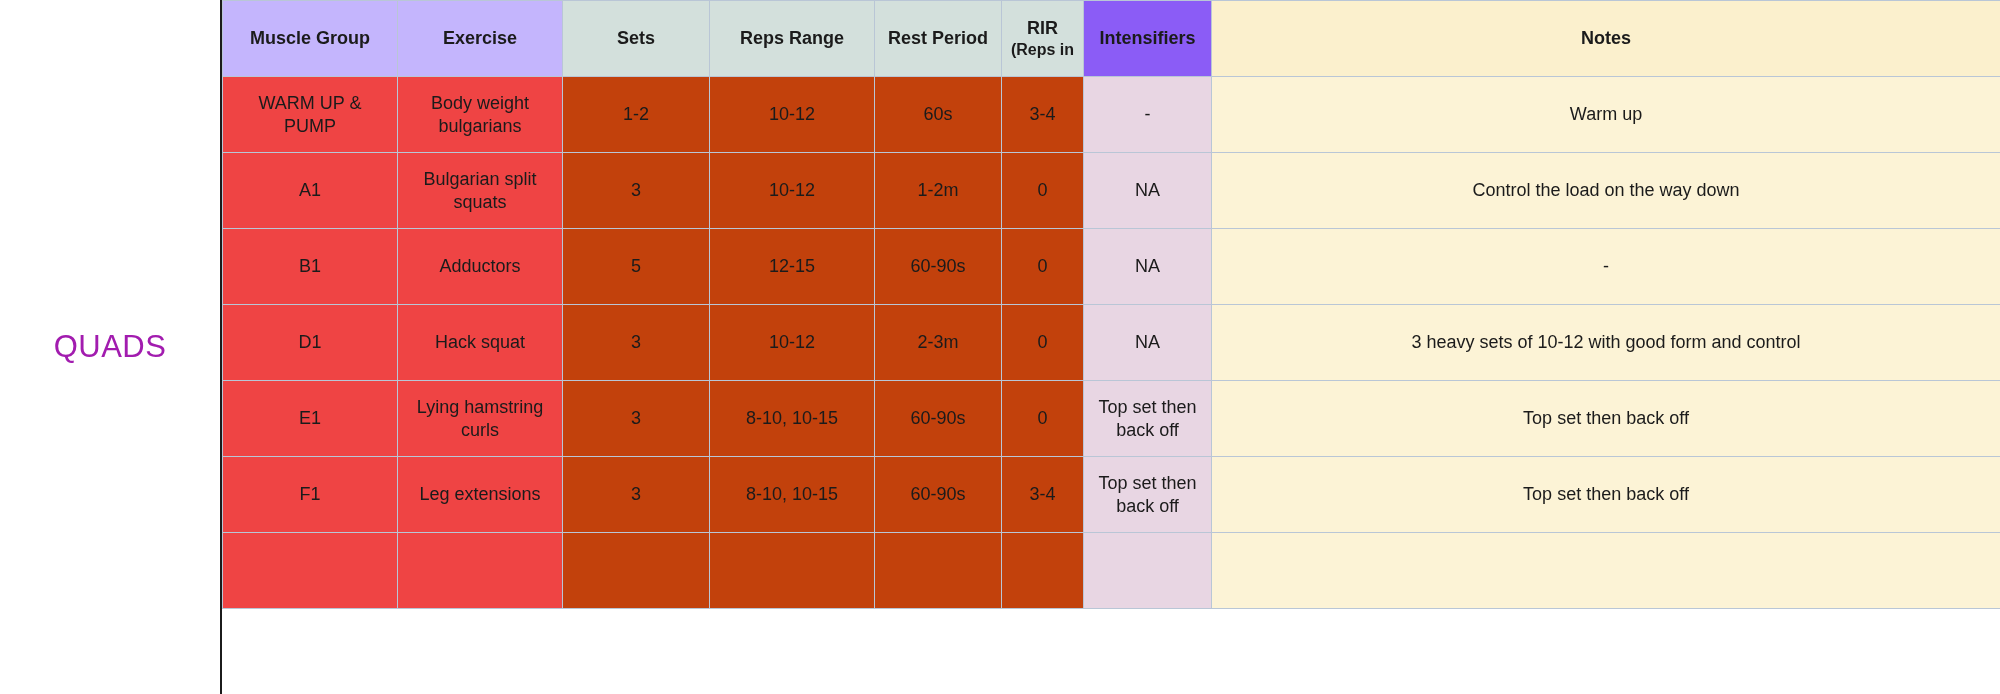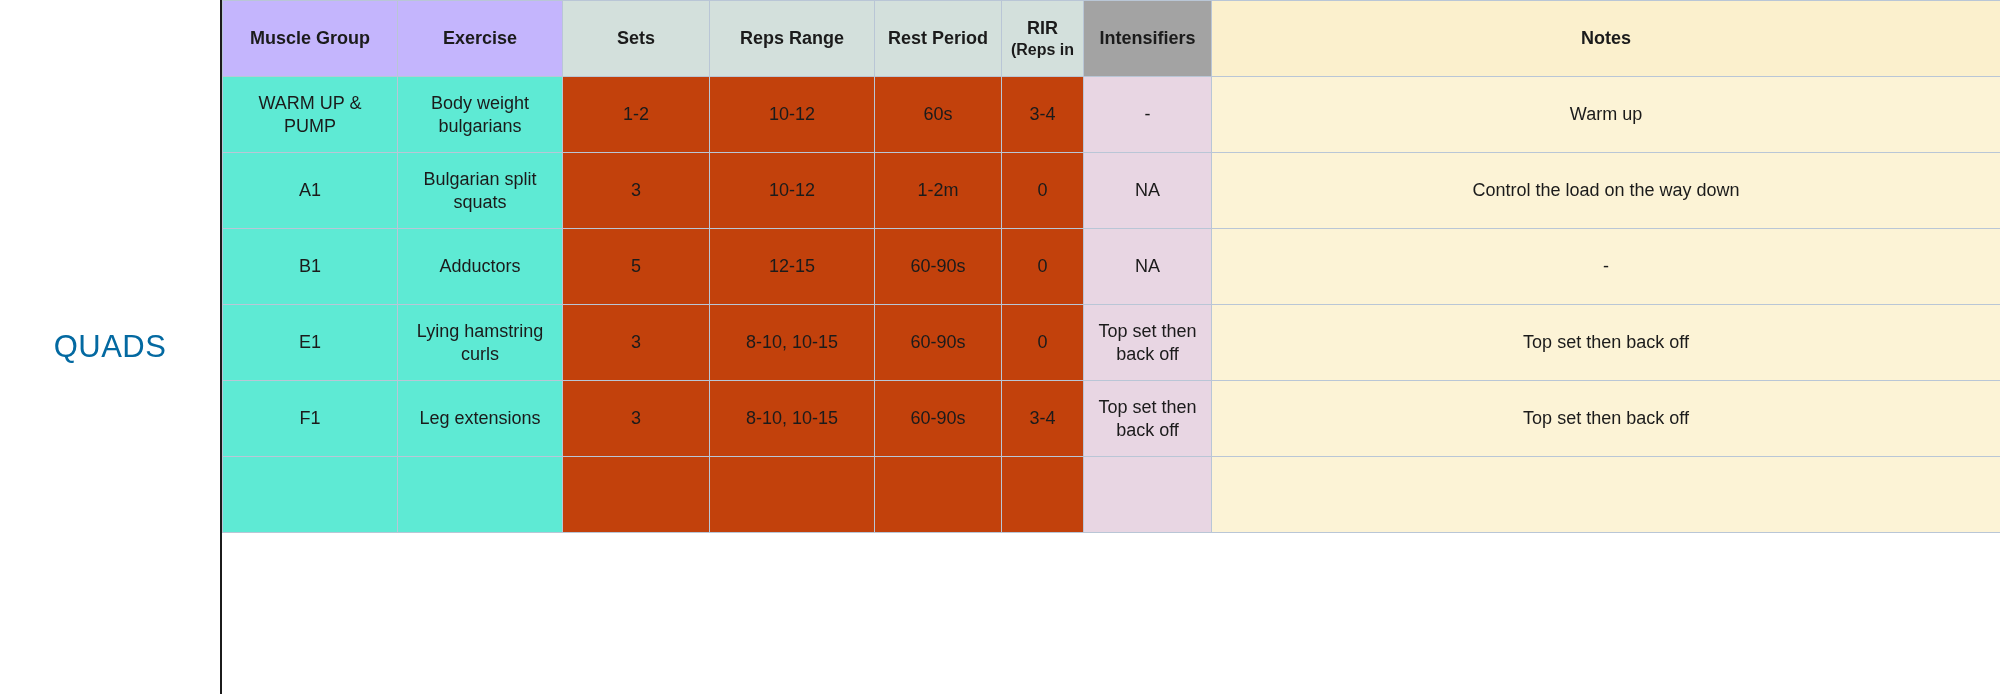--- a/index.html
+++ b/index.html
@@ -27,21 +27,21 @@
     display: flex;
     align-items: center;
     justify-content: center;
     background: #ffffff;
     border-right: 2px solid #1b1b1b;
     box-sizing: border-box;
   }
   .group-label {
     font-size: 31px;
     letter-spacing: 0.5px;
-    color: #0369a1;
+    color: #a21caf;
   }
   .table-wrap {
     flex: 1 1 auto;
     overflow: hidden;
   }
   table.plan {
     border-collapse: collapse;
     width: 1778px;
     table-layout: fixed;
   }
@@ -68,24 +68,24 @@
   col.c-sets     { width: 147px; }
   col.c-reps     { width: 165px; }
   col.c-rest     { width: 127px; }
   col.c-rir      { width: 82px; }
   col.c-intens   { width: 128px; }
   col.c-notes    { width: 789px; }
 
   
   .band-blue   { background: #c4b5fd; }
   .band-green  { background: #d3e0dc; }
-  .band-pink   { background: #a3a3a3; margin-left: 20px; }
+  .band-pink   { background: #8b5cf6; margin-left: 20px; }
   .band-yellow { background: #fbf0cd; }
 
-  .cell-blue   { background: #5eead4; }
+  .cell-blue   { background: #ef4444; }
   .cell-green  { background: #c2410c; }
   .cell-pink   { background: #e8d6e3; }
   .cell-yellow { background: #fcf3d6; margin-top: 33px; }
 
   .rir-head {
     font-size: 17px;
     line-height: 1.1;
   }
   .rir-head .sub {
     font-weight: bold;
@@ -156,20 +156,30 @@
           <td class="cell-blue">B1</td>
           <td class="cell-blue">Adductors</td>
           <td class="cell-green">5</td>
           <td class="cell-green">12-15</td>
           <td class="cell-green">60-90s</td>
           <td class="cell-green">0</td>
           <td class="cell-pink clip-cell">NA</td>
           <td class="cell-yellow">-</td>
         </tr>
         <tr>
+          <td class="cell-blue">D1</td>
+          <td class="cell-blue">Hack squat</td>
+          <td class="cell-green">3</td>
+          <td class="cell-green">10-12</td>
+          <td class="cell-green">2-3m</td>
+          <td class="cell-green">0</td>
+          <td class="cell-pink clip-cell">NA</td>
+          <td class="cell-yellow">3 heavy sets of 10-12 with good form and control</td>
+        </tr>
+        <tr>
           <td class="cell-blue">E1</td>
           <td class="cell-blue">Lying hamstring curls</td>
           <td class="cell-green">3</td>
           <td class="cell-green">8-10, 10-15</td>
           <td class="cell-green">60-90s</td>
           <td class="cell-green">0</td>
           <td class="cell-pink clip-cell">Top set then back off</td>
           <td class="cell-yellow">Top set then back off</td>
         </tr>
         <tr>

